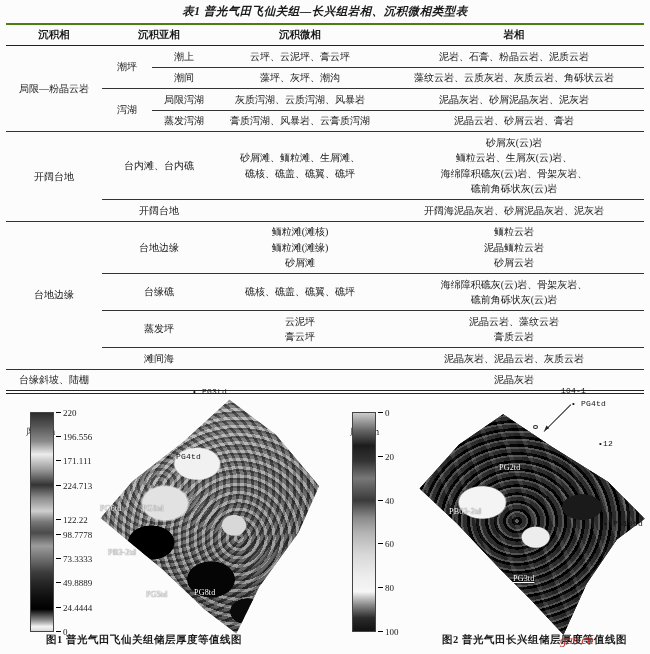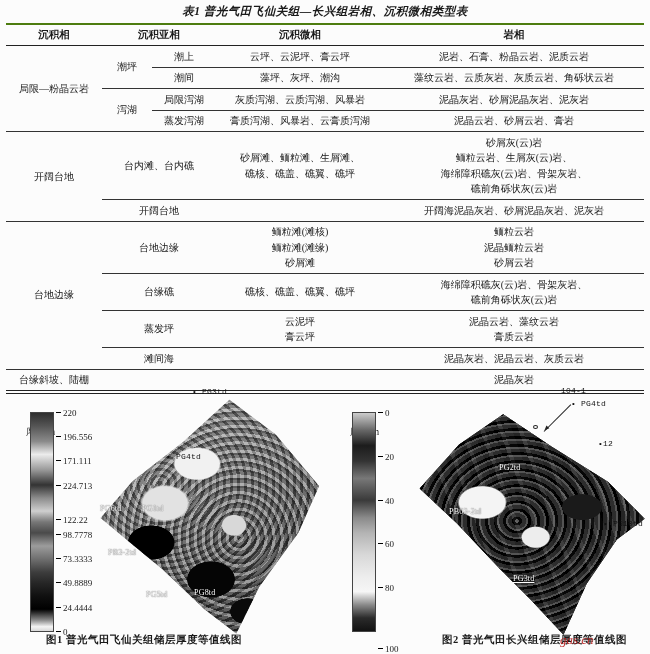--- a/index.html
+++ b/index.html
@@ -198,21 +198,21 @@
   </div>
 
   <div class="legend-title" style="left:350px; top:394px;">厚度/m</div>
   <div id="cbar2" class="cbar" style="left:352px; top:412px;"></div>
   <div class="ticks" style="left:378px; top:412px;">
     <span class="tick" style="top:-4px">0</span>
     <span class="tick" style="top:40px">20</span>
     <span class="tick" style="top:84px">40</span>
     <span class="tick" style="top:127px">60</span>
     <span class="tick" style="top:171px">80</span>
-    <span class="tick" style="top:232px">100</span>
+    <span class="tick" style="top:215px">100</span>
   </div>
   <div class="figbox" style="left:413px; top:385px; width:237px; height:257px;">
     <div id="map2" class="cmap"></div>
     <span class="wlabel dark" style="left:148px; top:1px;">104-1</span>
     <span class="wlabel dark" style="left:158px; top:14px;">• PG4td</span>
     <div class="arrow-line" style="left:131px; top:46px;"></div>
     <div class="map-circle" style="left:120px; top:40px;"></div>
     <span class="wlabel dark" style="left:185px; top:54px;">•12</span>
     <span class="wlabel light" style="left:86px;  top:78px;text-align:center;">PG2td</span>
     <span class="wlabel light" style="left:36px;  top:122px;">PB03-2td</span>

